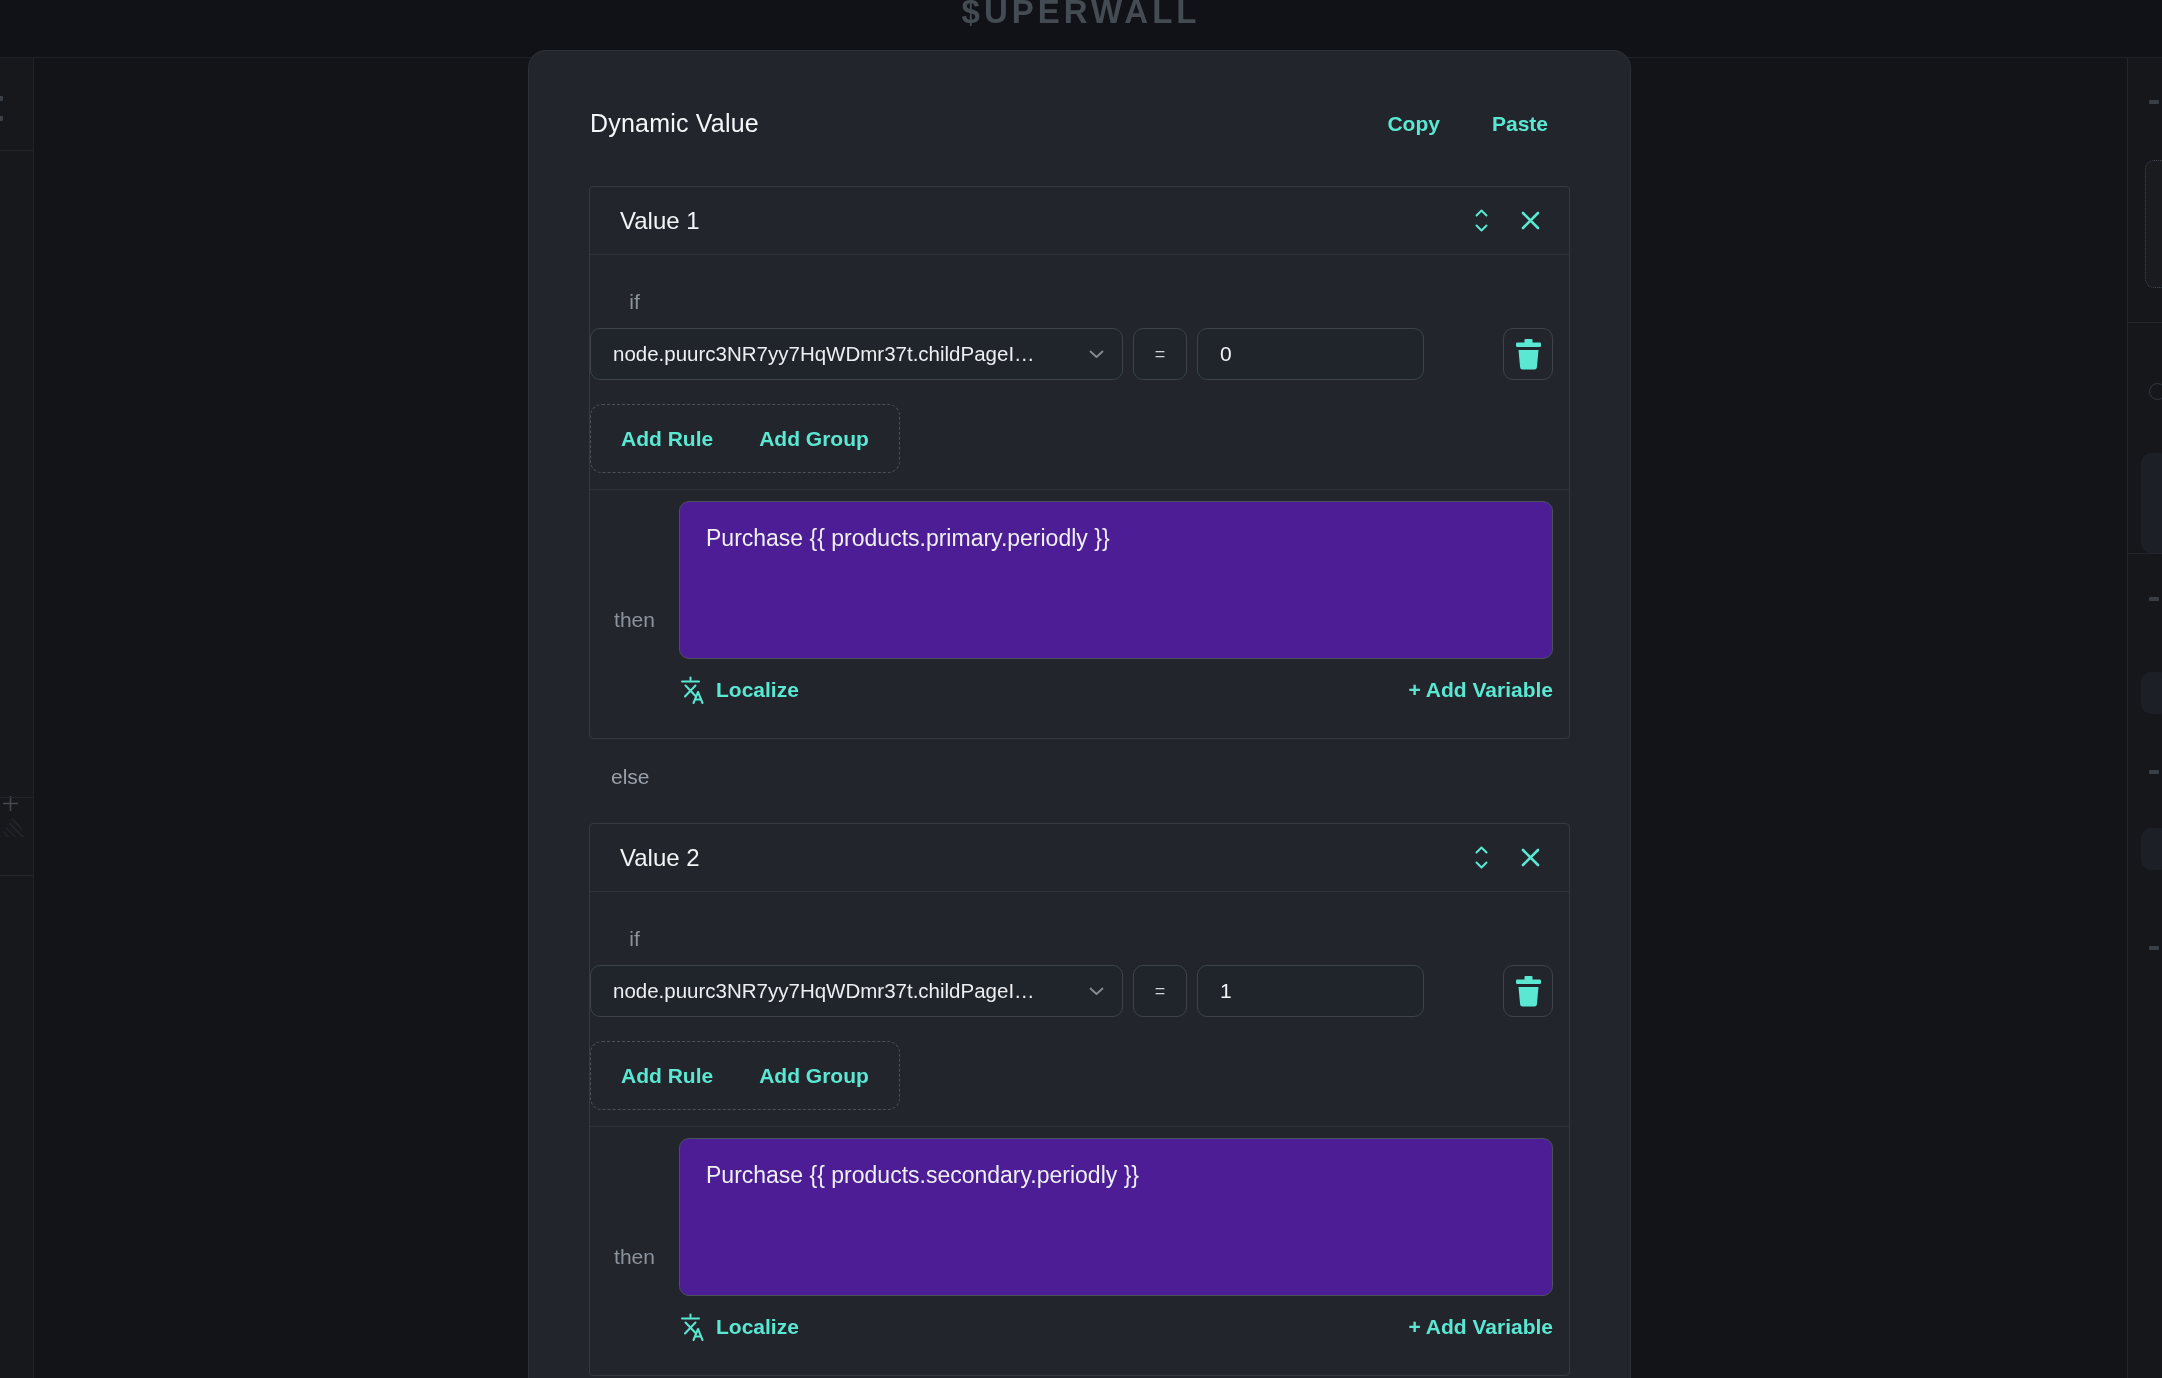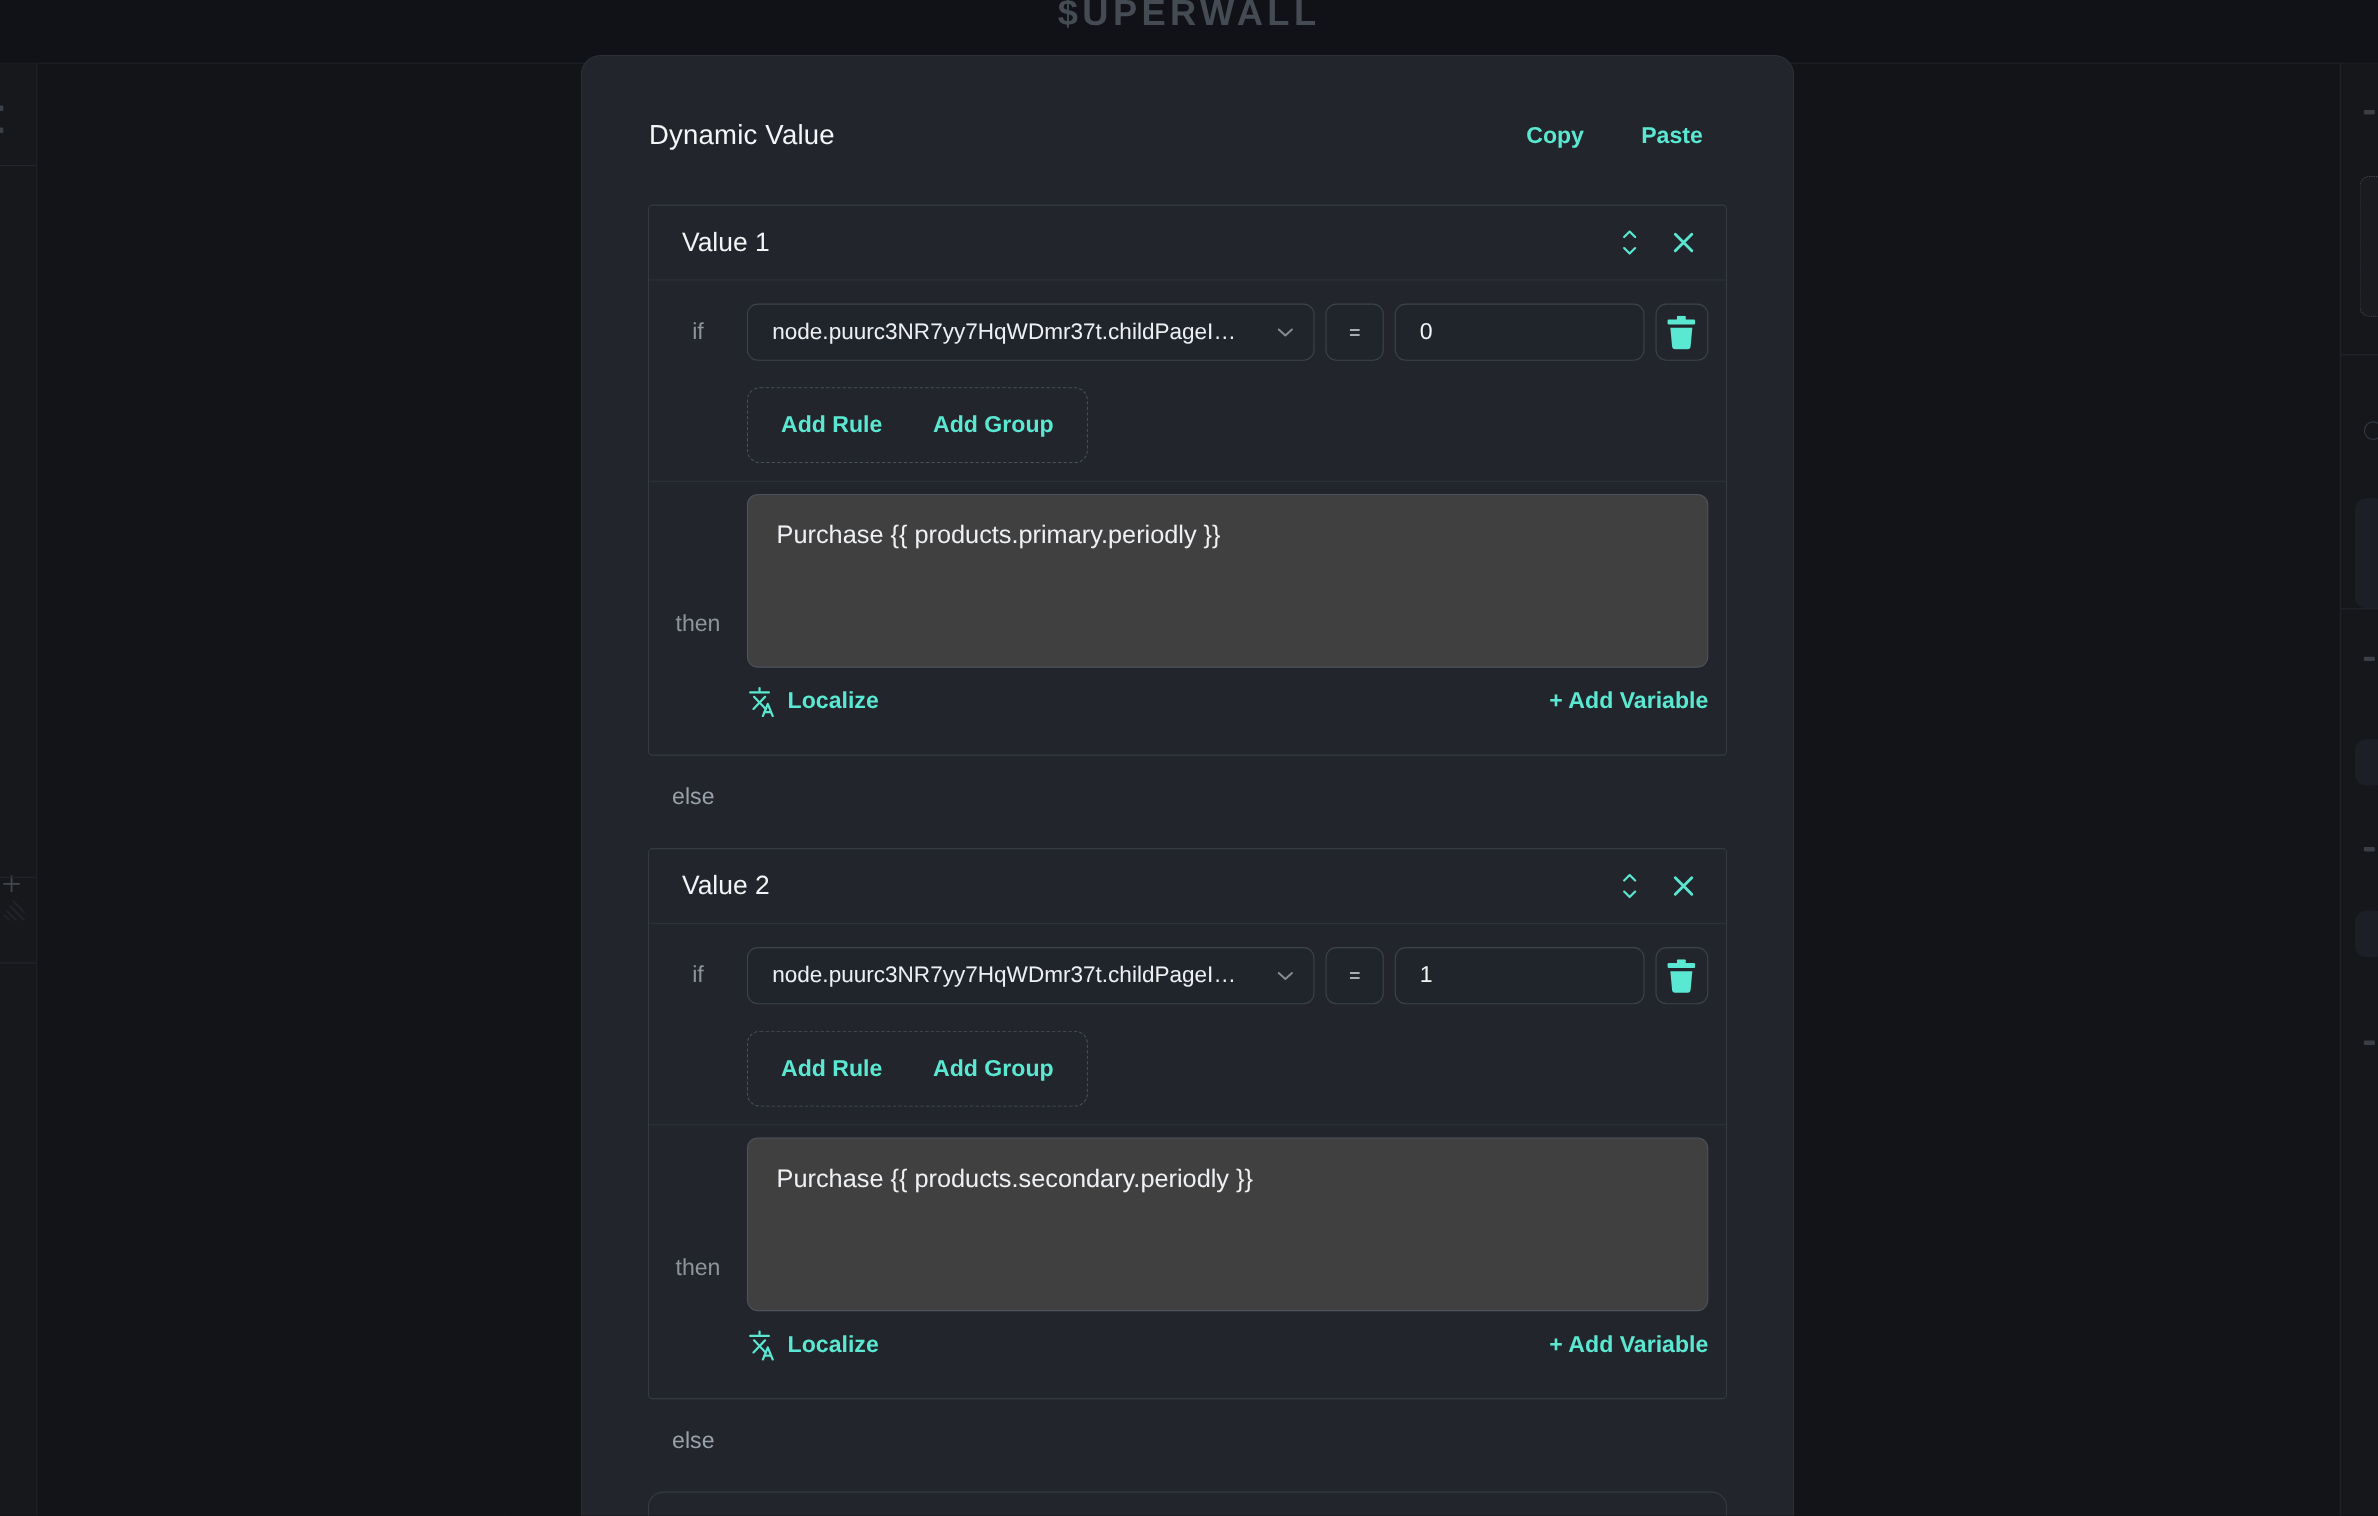--- a/index.html
+++ b/index.html
@@ -49,21 +49,21 @@
   .txt-btn { color:var(--accent); font-size:21px; font-weight:700; }
 
   
   .card { border:1px solid #343942; border-radius:4px; background:#22262c; }
   .card-head { height:68px; display:flex; align-items:center; justify-content:space-between;
                padding:0 28px 0 30px; border-bottom:1px solid #2d3139; }
   .card-title { font-size:24px; font-weight:500; color:#f2f4f6; }
   .card-controls { display:flex; align-items:center; gap:30px; }
   .icon-btn { display:flex; align-items:center; justify-content:center; }
 
-  .if-section { display:flex; padding:21px 16px 16px 0; }
+  .if-section { display:flex; padding:21px 16px 16px 0;flex-direction:column; }
   .rule-label { width:89px; flex:none; display:flex; align-items:center; justify-content:center;
                 color:#8d939d; font-size:21px; }
   .if-section .rule-label { height:52px; }
   .rule-content { flex:1; min-width:0; }
 
   .cond-row { display:flex; gap:10px; height:64px; }
   .select { width:533px; height:52px; border:1px solid #3c434c; border-radius:10px;
             background:#20252b; display:flex; align-items:center; gap:12px;
             padding:0 18px 0 22px; cursor:pointer; }
   .select-text { flex:1; font-size:20.5px; color:#edeff2; white-space:nowrap; overflow:hidden; }
@@ -74,21 +74,21 @@
                font-family:inherit; }
   .trash-btn { margin-left:auto; width:50px; height:52px; border:1px solid #3c434c;
                border-radius:10px; display:flex; align-items:center; justify-content:center; }
 
   .add-box { margin-top:12px; display:inline-flex; align-items:center; gap:46px; height:69px;
              padding:0 30px; border:1.5px dashed #4a515b; border-radius:12px; }
   .add-box .txt-btn { font-size:21px; }
 
   .then-section { display:flex; border-top:1px solid #2d3139; padding:11px 16px 0 0; }
   .then-section .rule-label { align-self:stretch; }
-  .then-text { width:100%; height:158px; background:#404040; border:1px solid #4b525b;
+  .then-text { width:100%; height:158px; background:#4c1d95; border:1px solid #4b525b;
                border-radius:10px; padding:22px 26px; font-size:23px; color:#eef0f3;
                resize:none; outline:none; font-family:inherit; line-height:1.3; display:block; }
   .loc-row { display:flex; justify-content:space-between; align-items:center; margin:17px 0 34px; }
   .loc-btn { display:flex; align-items:center; gap:12px; color:var(--accent);
              font-size:21px; font-weight:700; }
 
   .else { margin:26px 0 34px 22px; color:#9aa1ab; font-size:21px; }
   .partial-card { border:1px solid #343942; border-radius:14px; height:90px; }
 </style>
 </head>

